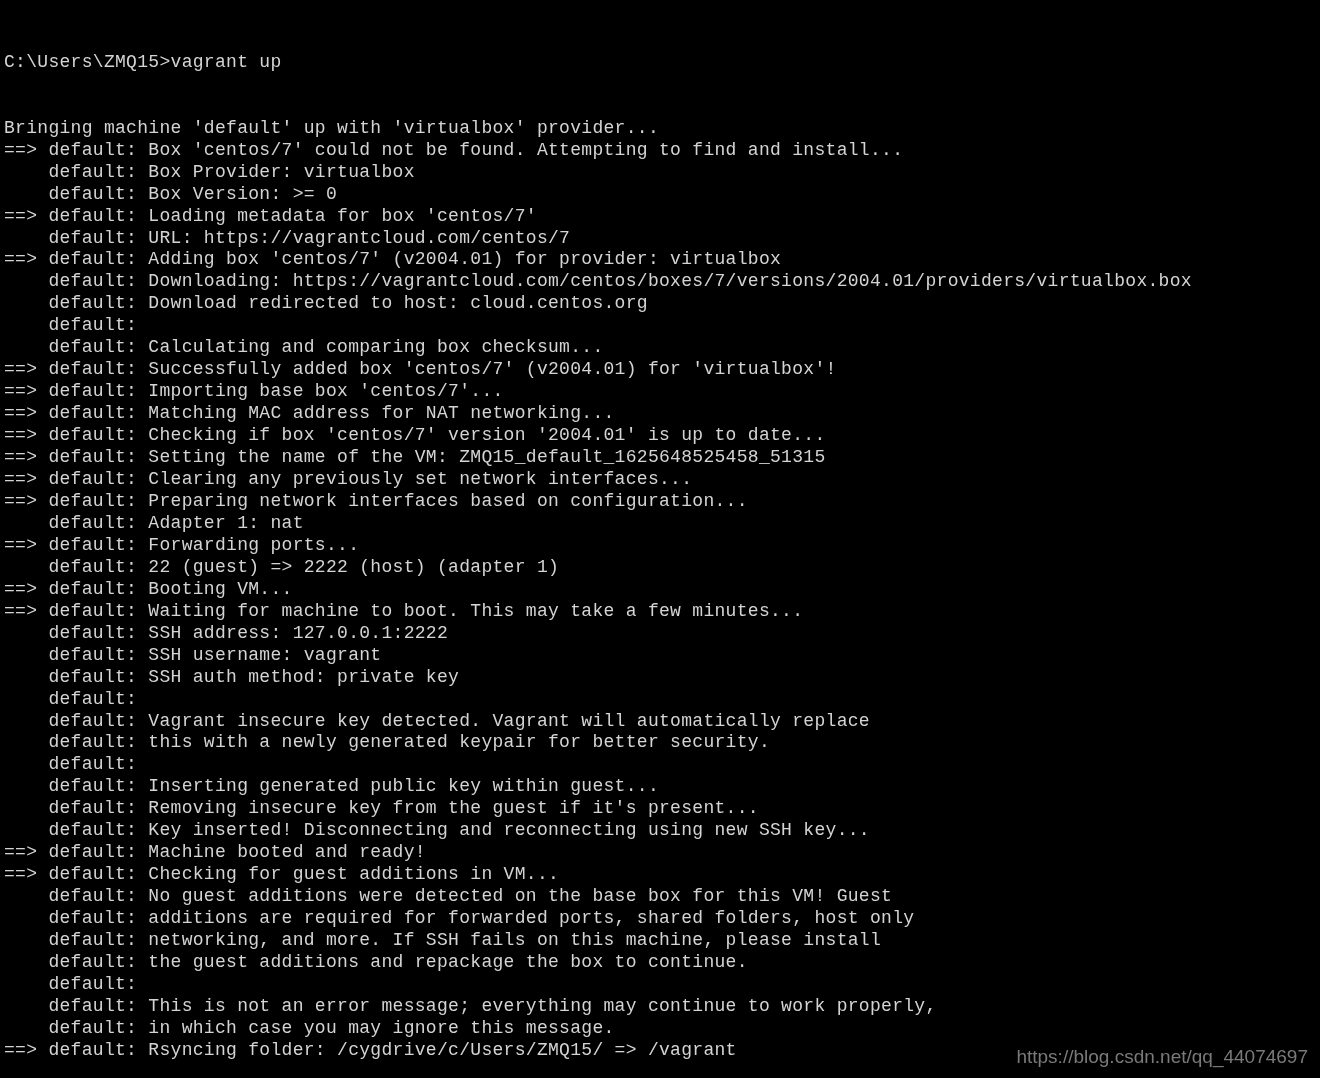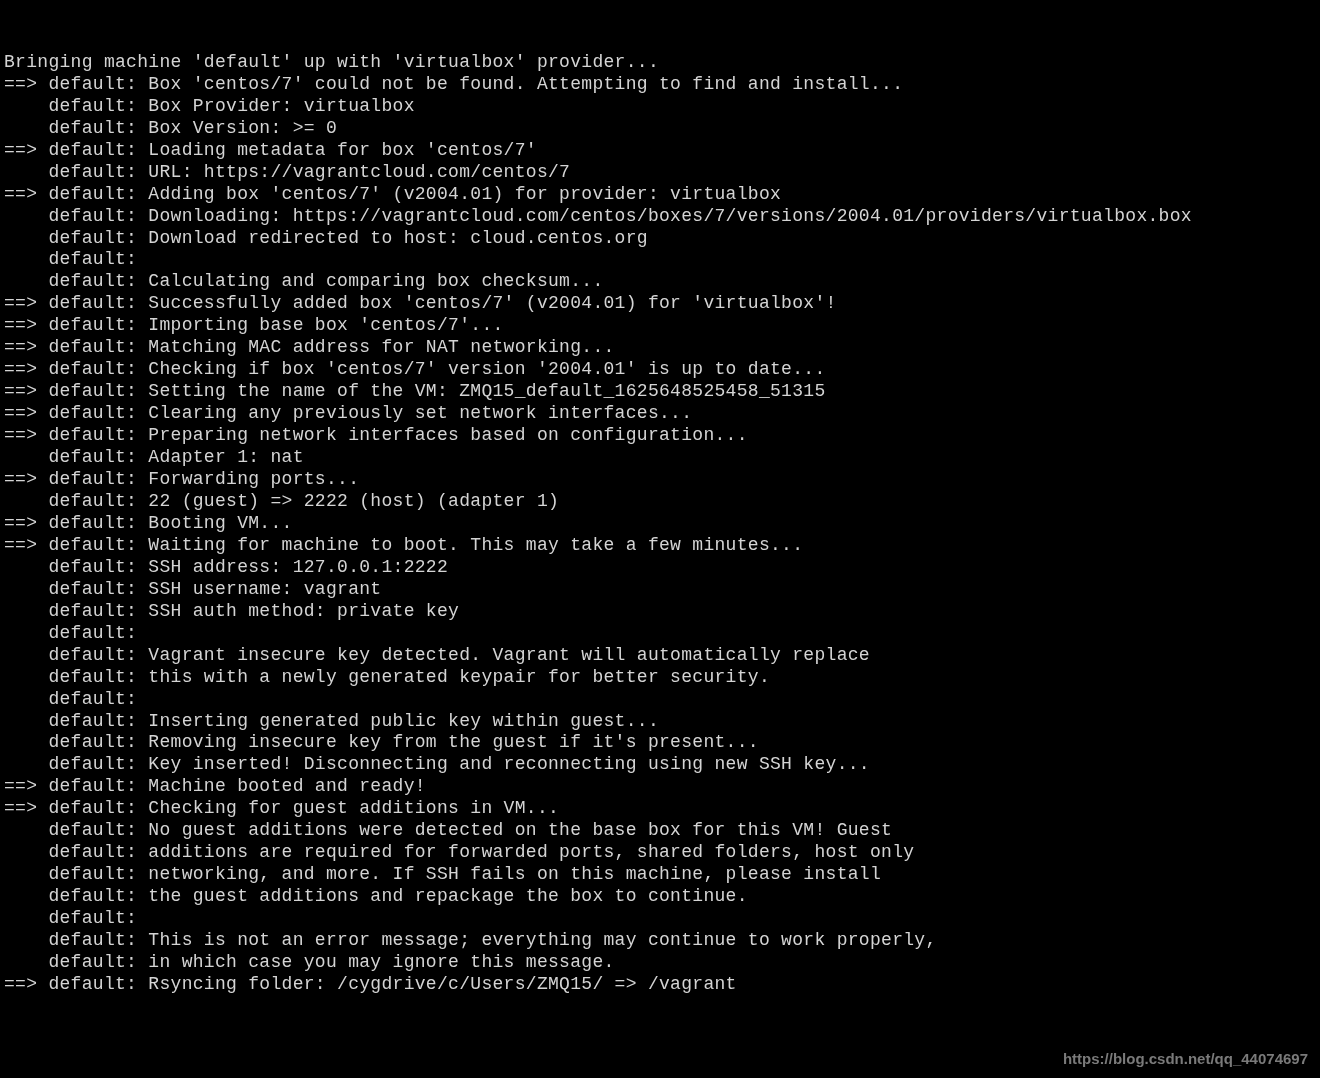--- a/index.html
+++ b/index.html
@@ -19,27 +19,27 @@
       white-space: pre;
       letter-spacing: 0.3px;
     }
     .line {
       display: block;
     }
     .watermark {
       position: absolute;
       bottom: 10px;
       right: 12px;
-      font-size: 15px;
+      font-size: 19px;
       color: #7a7a7a;
       font-family: Arial, sans-serif;
       letter-spacing: 0;
-      font-weight: bold;
     }
   </style>
 </head>
 <body>
 
 <div class="terminal">
+  <span class="line">C:\Users\ZMQ15&gt;vagrant up</span>
   <div id="lines-container"><span class="line">Bringing machine 'default' up with 'virtualbox' provider...</span><span class="line">==&gt; default: Box 'centos/7' could not be found. Attempting to find and install...</span><span class="line">    default: Box Provider: virtualbox</span><span class="line">    default: Box Version: &gt;= 0</span><span class="line">==&gt; default: Loading metadata for box 'centos/7'</span><span class="line">    default: URL: https://vagrantcloud.com/centos/7</span><span class="line">==&gt; default: Adding box 'centos/7' (v2004.01) for provider: virtualbox</span><span class="line">    default: Downloading: https://vagrantcloud.com/centos/boxes/7/versions/2004.01/providers/virtualbox.box</span><span class="line">    default: Download redirected to host: cloud.centos.org</span><span class="line">    default:</span><span class="line">    default: Calculating and comparing box checksum...</span><span class="line">==&gt; default: Successfully added box 'centos/7' (v2004.01) for 'virtualbox'!</span><span class="line">==&gt; default: Importing base box 'centos/7'...</span><span class="line">==&gt; default: Matching MAC address for NAT networking...</span><span class="line">==&gt; default: Checking if box 'centos/7' version '2004.01' is up to date...</span><span class="line">==&gt; default: Setting the name of the VM: ZMQ15_default_1625648525458_51315</span><span class="line">==&gt; default: Clearing any previously set network interfaces...</span><span class="line">==&gt; default: Preparing network interfaces based on configuration...</span><span class="line">    default: Adapter 1: nat</span><span class="line">==&gt; default: Forwarding ports...</span><span class="line">    default: 22 (guest) =&gt; 2222 (host) (adapter 1)</span><span class="line">==&gt; default: Booting VM...</span><span class="line">==&gt; default: Waiting for machine to boot. This may take a few minutes...</span><span class="line">    default: SSH address: 127.0.0.1:2222</span><span class="line">    default: SSH username: vagrant</span><span class="line">    default: SSH auth method: private key</span><span class="line">    default:</span><span class="line">    default: Vagrant insecure key detected. Vagrant will automatically replace</span><span class="line">    default: this with a newly generated keypair for better security.</span><span class="line">    default:</span><span class="line">    default: Inserting generated public key within guest...</span><span class="line">    default: Removing insecure key from the guest if it's present...</span><span class="line">    default: Key inserted! Disconnecting and reconnecting using new SSH key...</span><span class="line">==&gt; default: Machine booted and ready!</span><span class="line">==&gt; default: Checking for guest additions in VM...</span><span class="line">    default: No guest additions were detected on the base box for this VM! Guest</span><span class="line">    default: additions are required for forwarded ports, shared folders, host only</span><span class="line">    default: networking, and more. If SSH fails on this machine, please install</span><span class="line">    default: the guest additions and repackage the box to continue.</span><span class="line">    default:</span><span class="line">    default: This is not an error message; everything may continue to work properly,</span><span class="line">    default: in which case you may ignore this message.</span><span class="line">==&gt; default: Rsyncing folder: /cygdrive/c/Users/ZMQ15/ =&gt; /vagrant</span></div>
 </div>
 
 <div class="watermark">https://blog.csdn.net/qq_44074697</div>
 
 </body></html>

